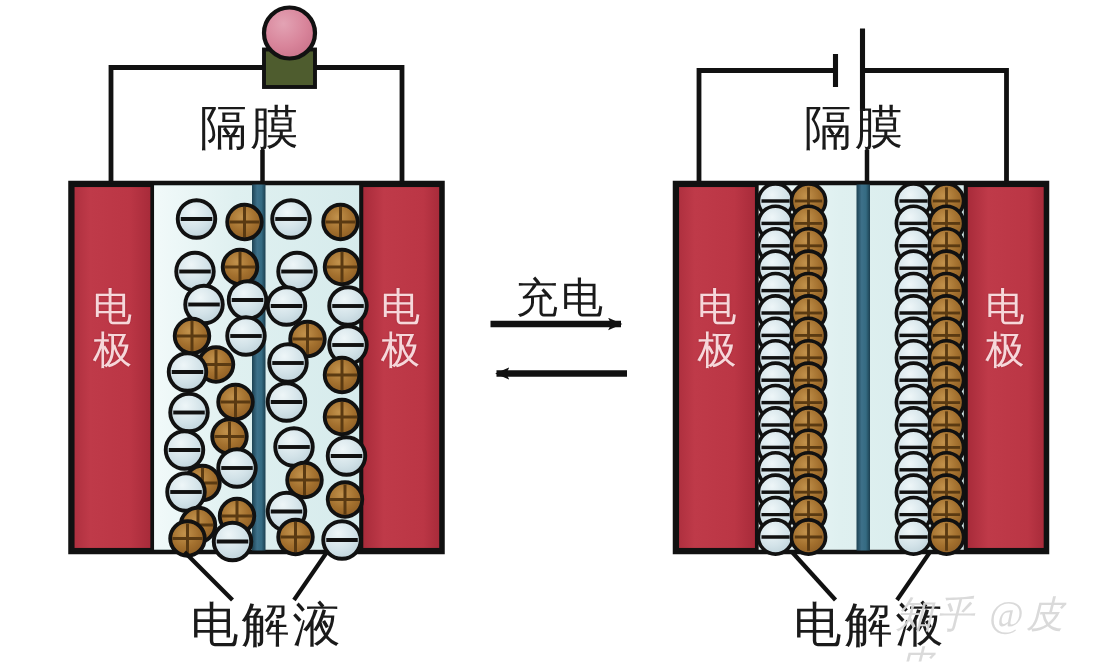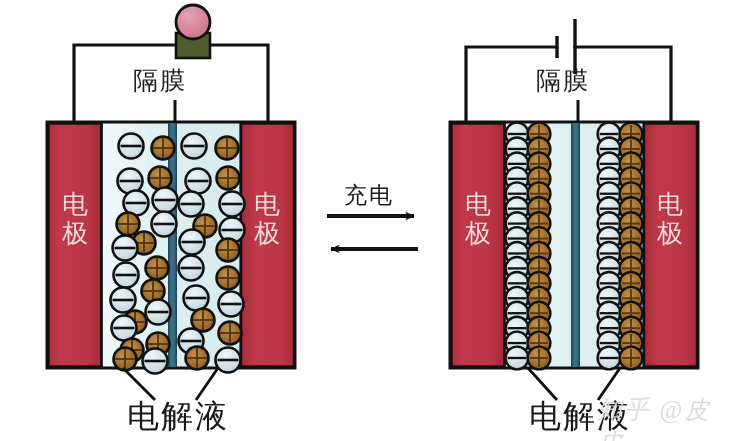--- a/index.html
+++ b/index.html
@@ -10,23 +10,23 @@
   }
   #stage{position:absolute;left:0;top:0;width:729px;height:441px;}
   #svgroot{position:absolute;left:0;top:0;}
   .cnlabel{
     position:absolute;
     font-family:"Liberation Serif","DejaVu Serif",serif;
     color:#1a1a1a;
     white-space:nowrap;
     letter-spacing:2px;
   }
-  .lbl-sep{font-size:25px;}
+  .lbl-sep{font-size:32px;}
   .lbl-elec{font-size:32px;}
-  .lbl-arrow{font-size:23px;}
+  .lbl-arrow{font-size:28px;}
   .lbl-electrode{
     position:absolute;
     font-size:26px;
     color:#f6d7da;
     line-height:1.12;
     text-align:center;
     letter-spacing:0px;
     font-family:"Liberation Serif","DejaVu Serif",serif;
     text-shadow:0 0 1px rgba(120,20,30,.45);
   }

